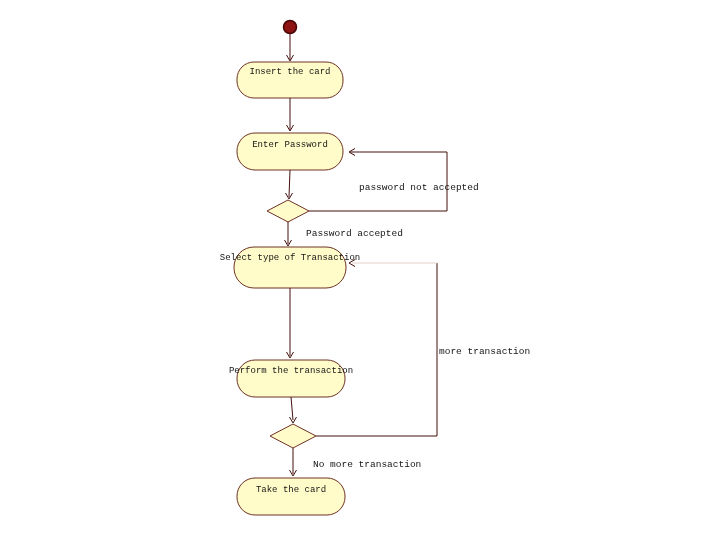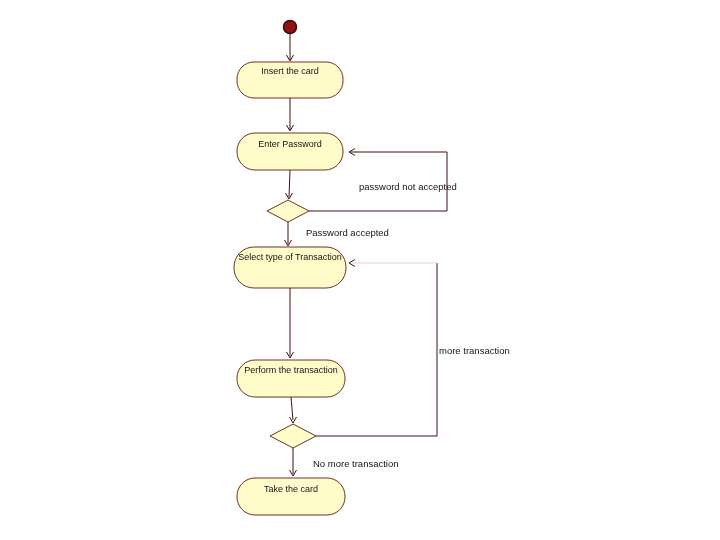--- a/index.html
+++ b/index.html
@@ -6,21 +6,21 @@
     margin: 0;
     padding: 0;
     background: #ffffff;
   }
   .stage {
     position: relative;
     width: 581px;
     height: 540px;
     background: var(--background, #ffffff);
     overflow: hidden;
-    font-family: Liberation Sans, sans-serif;
+    font-family: Liberation Mono, monospace;
     border-radius: 28px;
   }
   svg { display: block; }
 
   .activity-node {
     fill: var(--node-fill, #fffcc9);
     stroke: var(--node-border, #6e3226);
     stroke-width: 1;
   }
   .decision-node {

